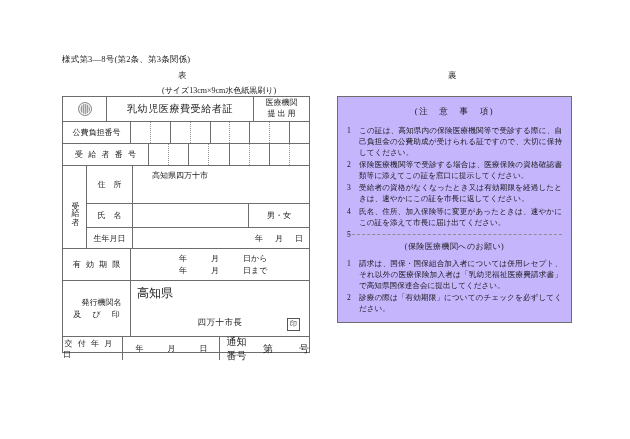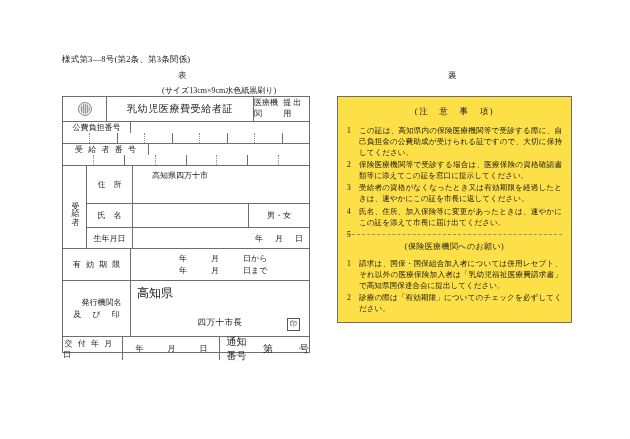--- a/index.html
+++ b/index.html
@@ -49,25 +49,25 @@
   .seal-cell{width:44px;display:flex;align-items:center;justify-content:center;}
   .seal{
     width:12px;height:12px;border-radius:50%;
     background:
       repeating-linear-gradient(90deg,#9a9a9a 0 1px,#d8d8d8 1px 2px);
     border:1px solid #8a8a8a;
     box-shadow:inset 0 0 0 1px #fff;
   }
   .title-cell{flex:1;display:flex;align-items:center;justify-content:center;
     font-size:10px;letter-spacing:.6px;}
-  .use-cell{width:55px;display:flex;flex-direction:row;
+  .use-cell{width:55px;display:flex;flex-direction:column;
     align-items:center;justify-content:center;line-height:1.35;font-size:8px;}
 
   
-  .r-num{height:22px;flex-direction:column;}
+  .r-num{height:22px;}
   .numlabel{display:flex;align-items:center;justify-content:center;font-size:8px;}
   .numgrid{flex:1;display:flex;}
   .numgrid .g{flex:1;}
   .g.solid{border-right:1px solid #6d6d6d;}
   .g.dot{border-right:1px dotted #8d8d8d;}
   .g.none{}
 
   
   .recip{display:flex;border-bottom:1px solid #6d6d6d;}
   .recip-side{
@@ -127,21 +127,21 @@
   .notice-no{width:100px;border-left:1px solid #6d6d6d;
     display:flex;align-items:center;font-size:10px;padding-left:6px;}
   .notice-no em{font-style:normal;margin-left:10px;}
   .notice-no i{font-style:normal;margin-left:26px;}
 
   
   .card2{
     position:absolute;left:337px;top:96px;
     width:235px;height:227px;
     border:1px solid #6d6d6d;
-    box-sizing:border-box;background:#fde047;
+    box-sizing:border-box;background:#c4b5fd;
     padding:7px 9px 0 9px;
   }
   .c2-title{text-align:center;font-size:8.5px;letter-spacing:1.6px;margin:2px 0 7px;}
   ol.notes{margin:0;padding:0;list-style:none;}
   ol.notes li{
     font-size:7.6px;line-height:1.46;
     text-align:justify;
     padding-left:12px;position:relative;
     margin-bottom:1px;
   }

